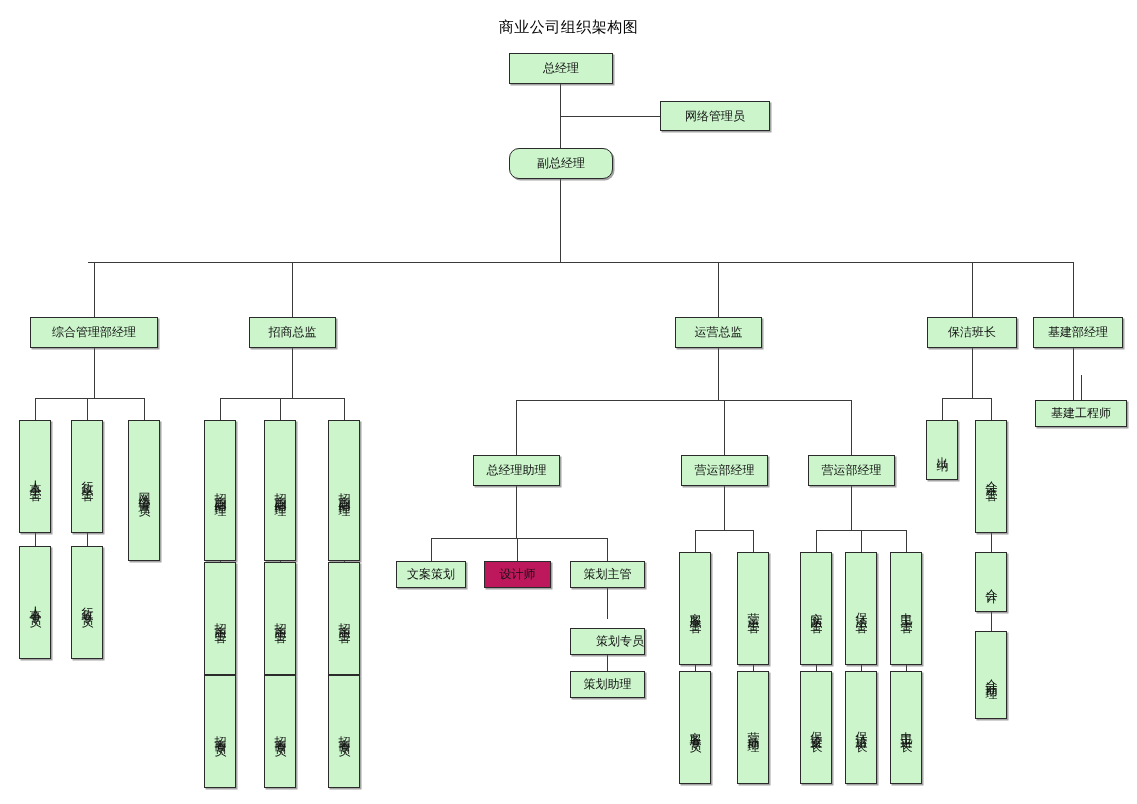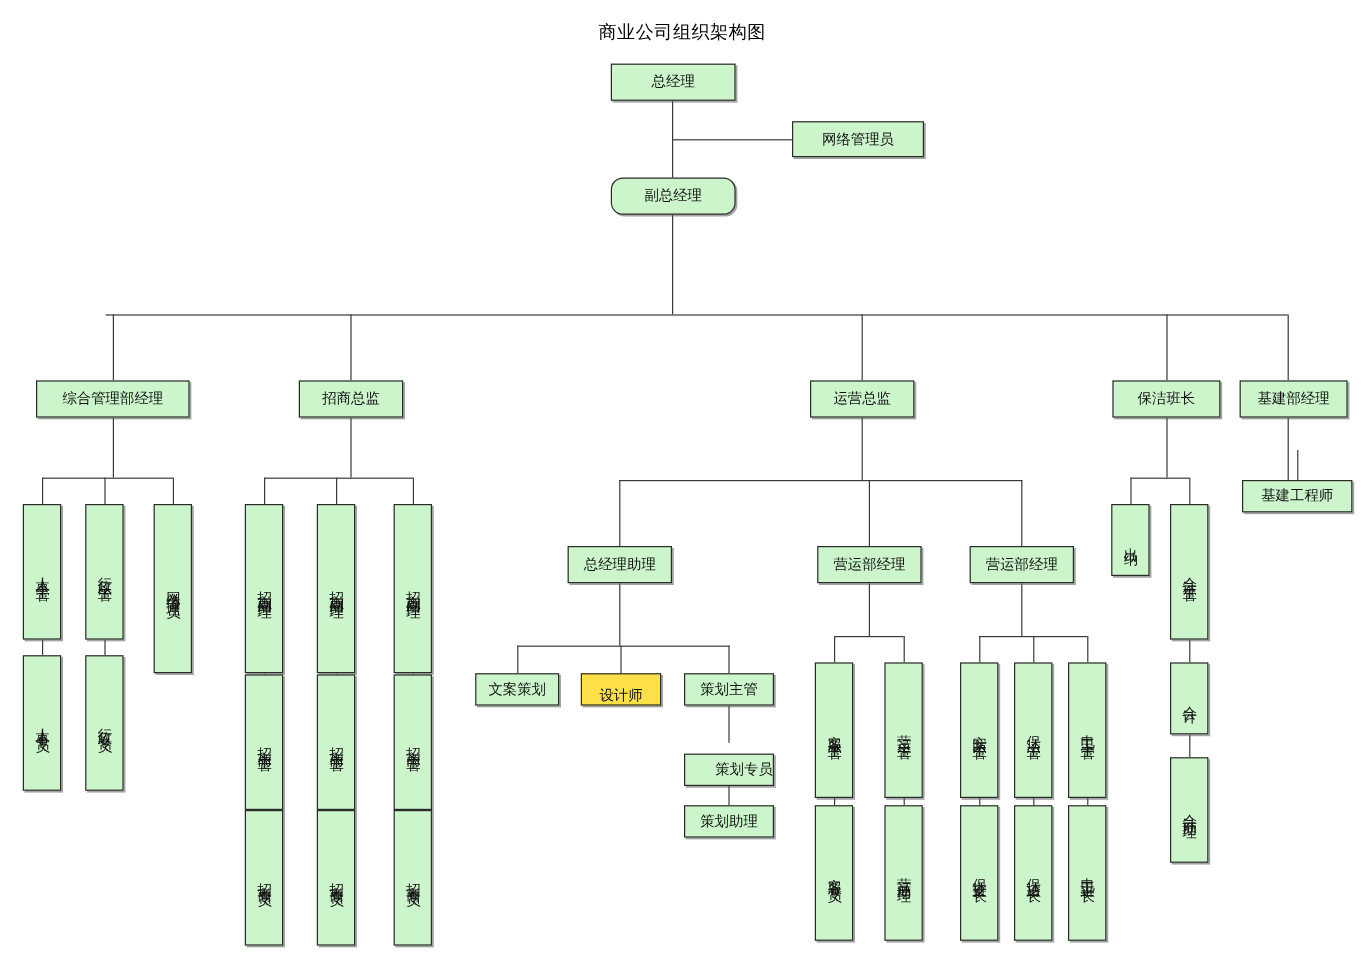--- a/index.html
+++ b/index.html
@@ -201,21 +201,21 @@
       </div>
       <div class="node" style="left: 681px; top: 455px; width: 87px; height: 31px; background: rgb(204, 245, 204); border-color: rgb(43, 43, 43); color: rgb(17, 17, 17);">
         <span class="lbl">营运部经理</span>
       </div>
       <div class="node" style="left: 808px; top: 455px; width: 87px; height: 31px; background: rgb(204, 245, 204); border-color: rgb(43, 43, 43); color: rgb(17, 17, 17);">
         <span class="lbl">营运部经理</span>
       </div>
       <div class="node" style="left: 396px; top: 561px; width: 70px; height: 27px; background: rgb(204, 245, 204); border-color: rgb(43, 43, 43); color: rgb(17, 17, 17);">
         <span class="lbl">文案策划</span>
       </div>
-      <div class="node" style="left: 484px; top: 561px; width: 67px; height: 27px; background: #fde047; border-color: rgb(43, 43, 43); color: rgb(17, 17, 17); align-items: flex-end;">
+      <div class="node" style="left: 484px; top: 561px; width: 67px; height: 27px; background: #be185d; border-color: rgb(43, 43, 43); color: rgb(17, 17, 17);">
         <span class="lbl">设计师</span>
       </div>
       <div class="node" style="left: 570px; top: 561px; width: 75px; height: 27px; background: rgb(204, 245, 204); border-color: rgb(43, 43, 43); color: rgb(17, 17, 17);">
         <span class="lbl">策划主管</span>
       </div>
       <div class="node" style="left: 570px; top: 628px; width: 75px; height: 27px; background: rgb(204, 245, 204); border-color: rgb(43, 43, 43); color: rgb(17, 17, 17); justify-content: flex-end;">
         <span class="lbl">策划专员</span>
       </div>
       <div class="node" style="left: 570px; top: 671px; width: 75px; height: 27px; background: rgb(204, 245, 204); border-color: rgb(43, 43, 43); color: rgb(17, 17, 17);">
         <span class="lbl">策划助理</span>

